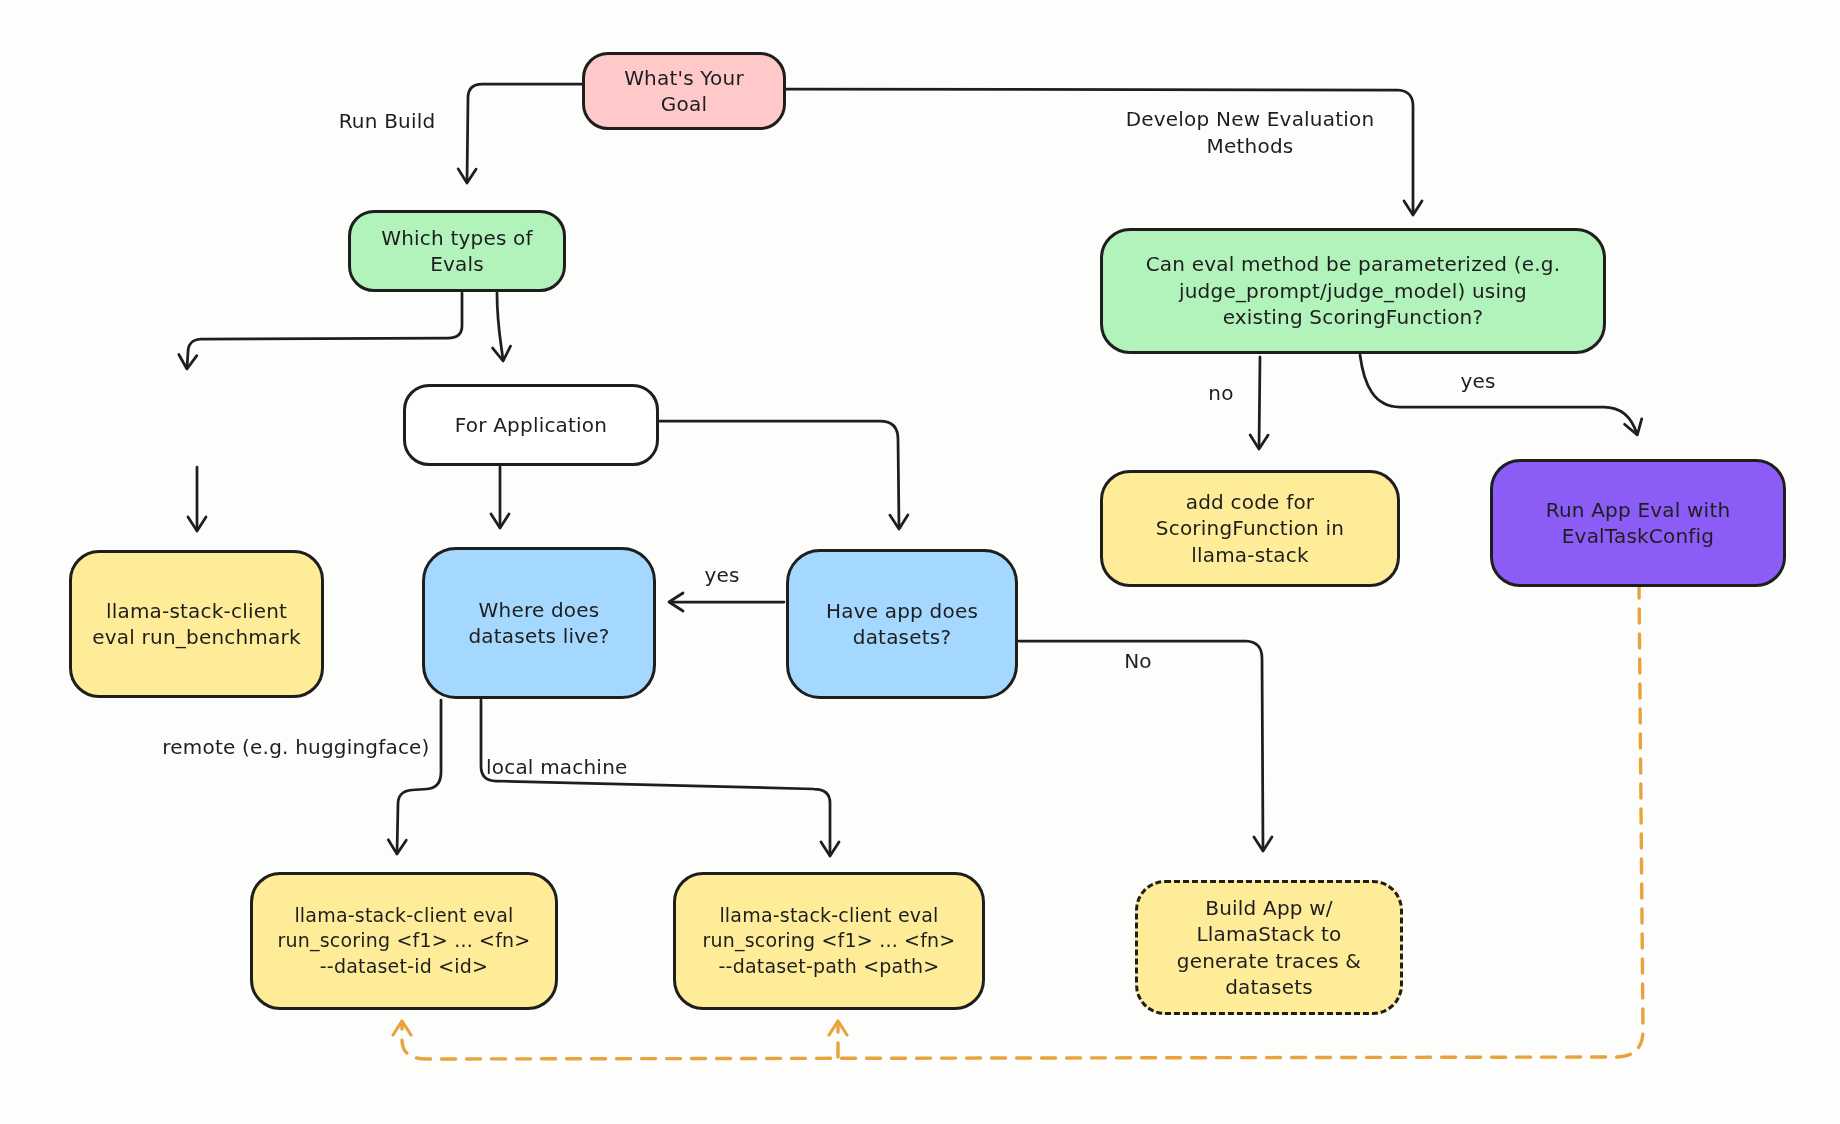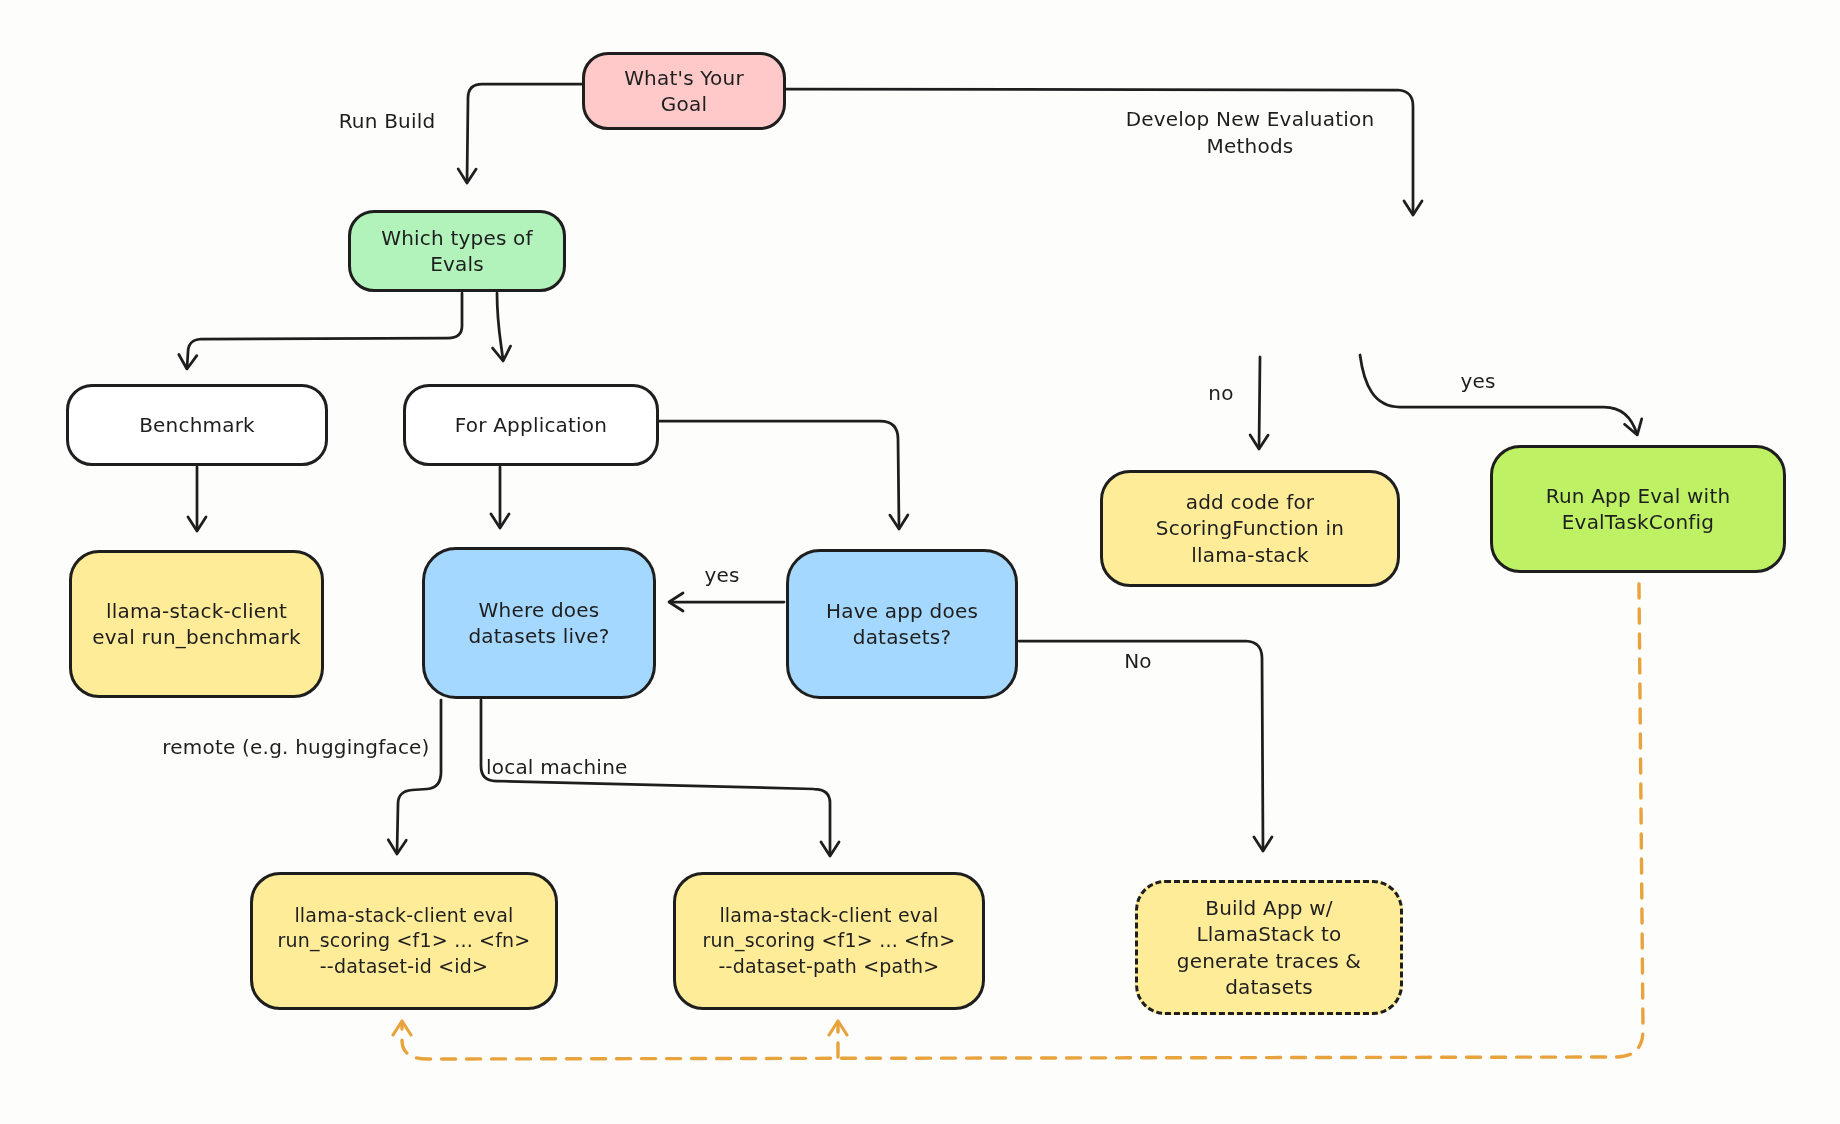--- a/index.html
+++ b/index.html
@@ -65,39 +65,41 @@
     <path class="edge-orange" marker-end="url(#aho)" d="M 1639 584 L 1643 1030 Q 1643 1057 1616 1057 L 430 1059 Q 402 1060 402 1040 L 402 1022"></path>
     <path class="edge-orange" marker-end="url(#aho)" d="M 838 1057 L 838 1022"></path>
   </svg>
 
   <div class="node r26" style="left: 582px; top: 52px; width: 204px; height: 78px; background: rgb(255, 201, 201);">What's Your
 Goal</div>
 
   <div class="node r26" style="left: 348px; top: 210px; width: 218px; height: 82px; background: rgb(178, 242, 187);">Which types of
 Evals</div>
 
+  <div class="node" style="left: 1100px; top: 228px; width: 506px; height: 126px; background: rgb(178, 242, 187);">Can eval method be parameterized (e.g.
+judge_prompt/judge_model) using
+existing ScoringFunction?</div>
 
-  <div class="node r26" style="left: 66px; top: 384px; width: 262px; height: 82px; background: rgb(255, 255, 255);">Benchmark</div>
 
   <div class="node r26" style="left: 403px; top: 384px; width: 256px; height: 82px; background: rgb(255, 255, 255);">For Application</div>
 
   <div class="node" style="left: 69px; top: 550px; width: 255px; height: 148px; border-radius: 30px; background: rgb(255, 236, 153);">llama-stack-client
 eval run_benchmark</div>
 
   <div class="node" style="left: 422px; top: 547px; width: 234px; height: 152px; border-radius: 34px; background: rgb(165, 216, 255);">Where does
 datasets live?</div>
 
   <div class="node" style="left: 786px; top: 549px; width: 232px; height: 150px; border-radius: 34px; background: rgb(165, 216, 255);">Have app does
 datasets?</div>
 
   <div class="node" style="left: 1100px; top: 470px; width: 300px; height: 117px; background: rgb(255, 236, 153);">add code for
 ScoringFunction in
 llama-stack</div>
 
-  <div class="node" style="left: 1490px; top: 445px; width: 296px; height: 128px; background: #bef264;">Run App Eval with
+  <div class="node" style="left: 1490px; top: 459px; width: 296px; height: 128px; background: #8b5cf6;">Run App Eval with
 EvalTaskConfig</div>
 
   <div class="node sm" style="left: 250px; top: 872px; width: 308px; height: 138px; background: rgb(255, 236, 153);">llama-stack-client eval
 run_scoring &lt;f1&gt; ... &lt;fn&gt;
 --dataset-id &lt;id&gt;</div>
 
   <div class="node sm" style="left: 673px; top: 872px; width: 312px; height: 138px; background: rgb(255, 236, 153);">llama-stack-client eval
 run_scoring &lt;f1&gt; ... &lt;fn&gt;
 --dataset-path &lt;path&gt;</div>
 

